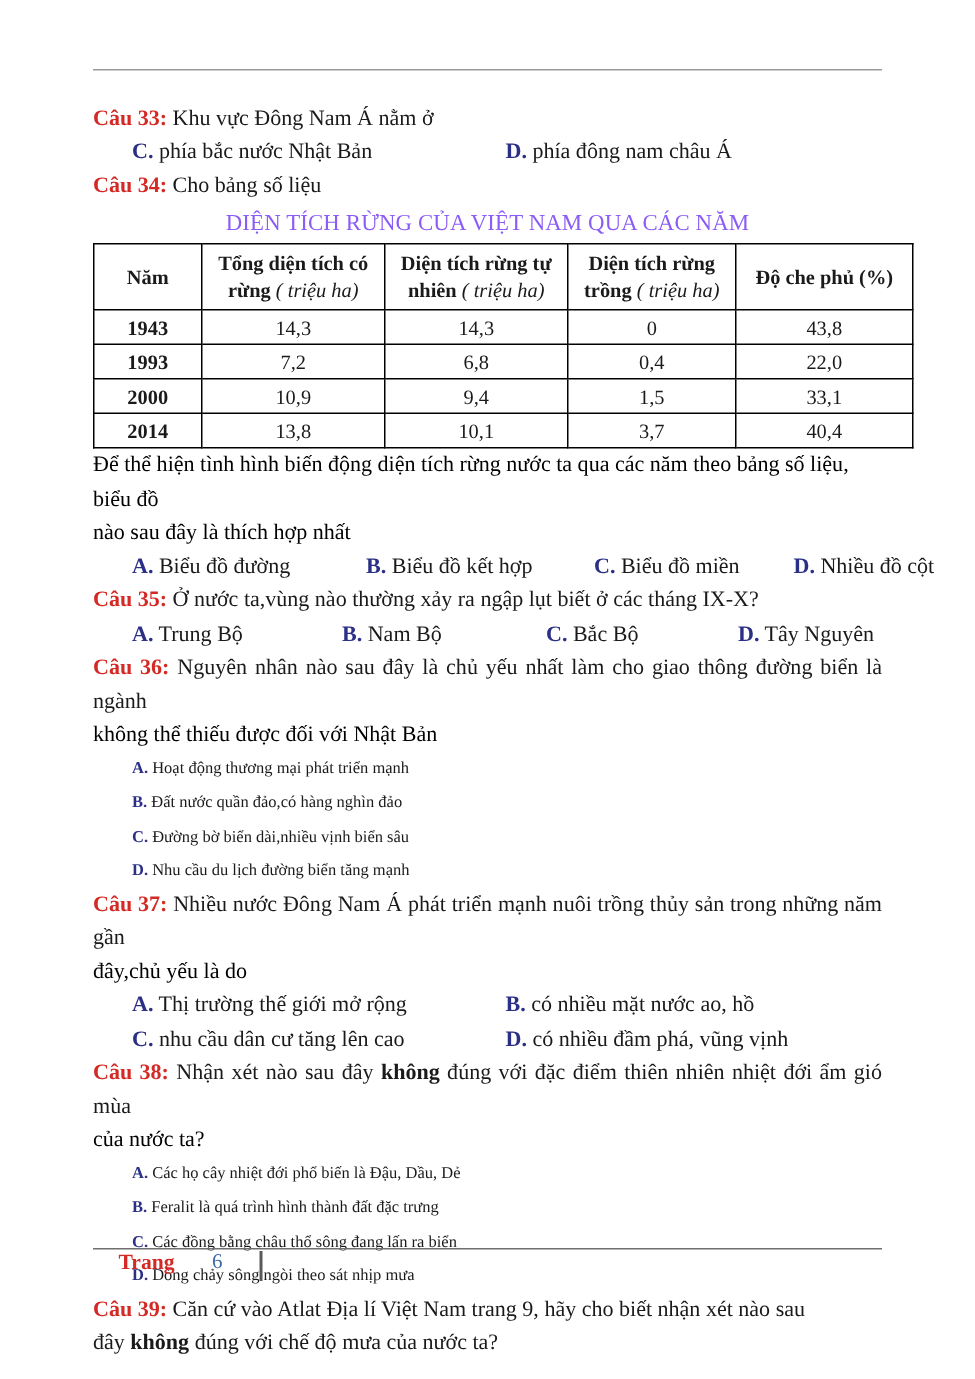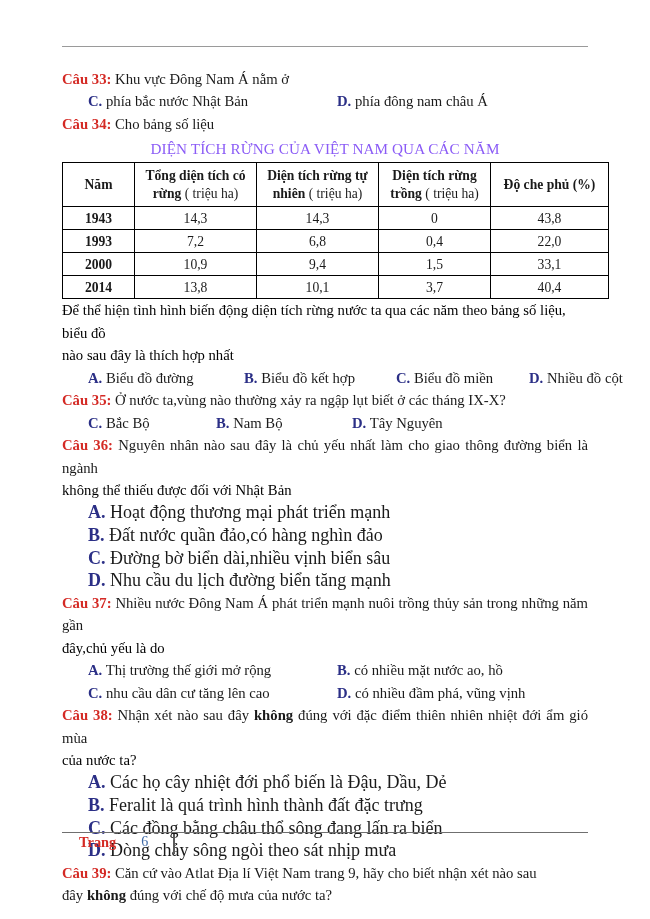--- a/index.html
+++ b/index.html
@@ -59,21 +59,21 @@
     font-weight: bold;
   }
   .opt-text { color: #1a1a1a; }
 
   
   .opts-stack {
     margin: 0;
     padding: 0 0 0 26px;
   }
   .opts-stack .opt {
-    font-size: 18px;
+    font-size: 11px;
     line-height: 22.6px;
     white-space: nowrap;
   }
 
   
   .opts-2col {
     padding-left: 26px;
     width: 500px;
   }
   .opts-2col .row {
@@ -124,20 +124,21 @@
     font-size: 13.6px;
     line-height: 17.5px;
     padding: 1.5px 2px;
     color: #1a1a1a;
   }
   table.data th {
     font-weight: bold;
     height: 40px;
   }
   table.data th .unit {
+    font-style: italic;
     font-weight: normal;
     text-align: right;
   }
   table.data td.year {
     font-weight: bold;
     height: 19px;
   }
   col.c-year   { width: 72px; }
   col.c-total  { width: 122px; }
   col.c-nat    { width: 122px; }
@@ -298,27 +299,31 @@
         </div>
       </div>
     </div>
 
     <div>
       <p class="q-line nojust">
         <span class="q-num">Câu 35:</span>
         <span class="q-text">Ở nước ta,vùng nào thường xảy ra ngập lụt biết ở các tháng IX-X?</span>
       </p>
       <div class="opts-4col">
+        <div class="c ca">
+          <span class="opt-letter">A.</span>
+          <span class="opt-text">Trung Bộ</span>
+        </div>
+        <div class="c cb">
+          <span class="opt-letter">B.</span>
+          <span class="opt-text">Nam Bộ</span>
+        </div>
         <div class="c cc">
           <span class="opt-letter">C.</span>
           <span class="opt-text">Bắc Bộ</span>
-        </div>
-        <div class="c cb">
-          <span class="opt-letter">B.</span>
-          <span class="opt-text">Nam Bộ</span>
         </div>
         <div class="c cd">
           <span class="opt-letter">D.</span>
           <span class="opt-text">Tây Nguyên</span>
         </div>
       </div>
     </div>
 
     <div>
       <p class="q-line">

